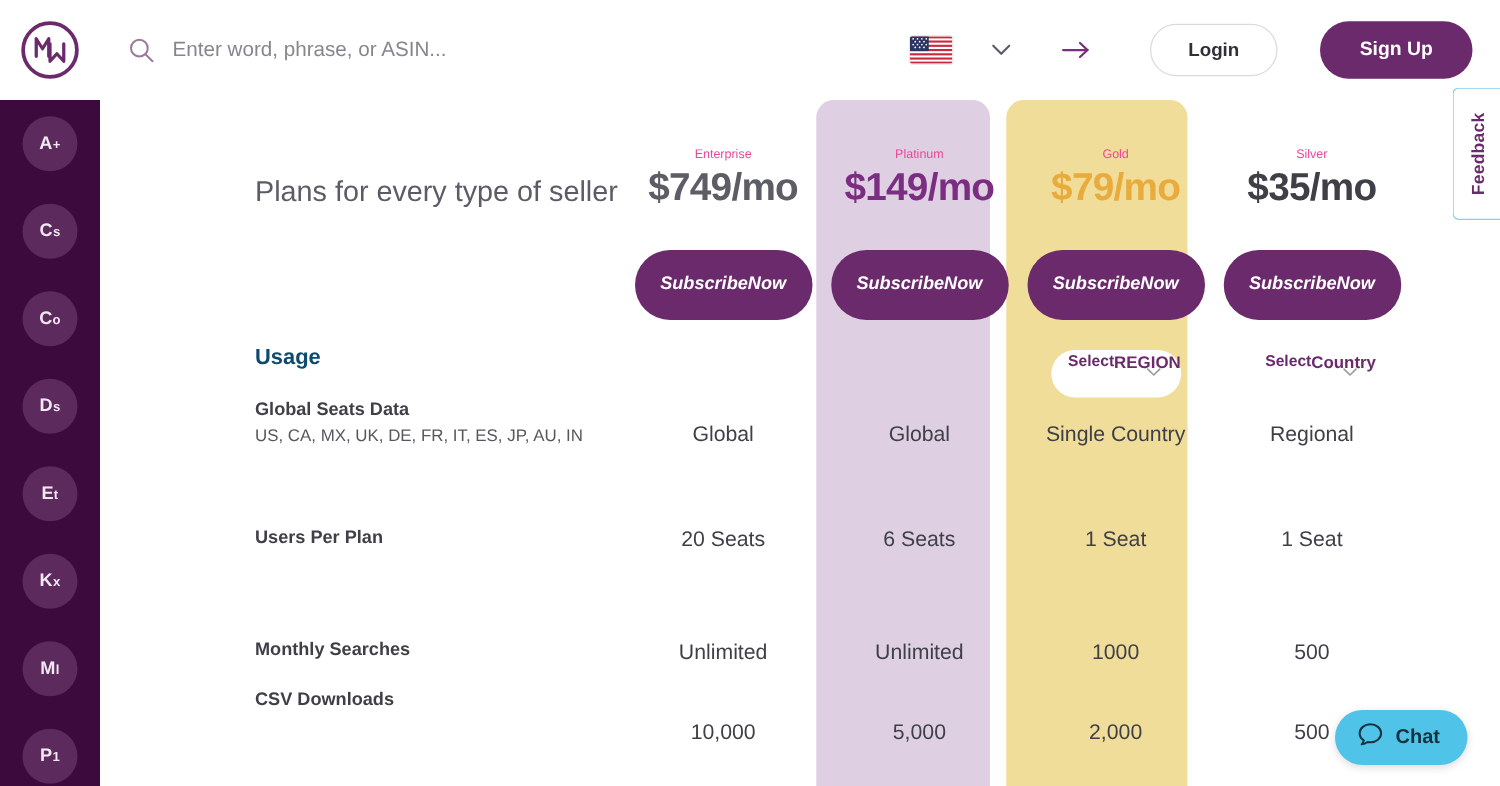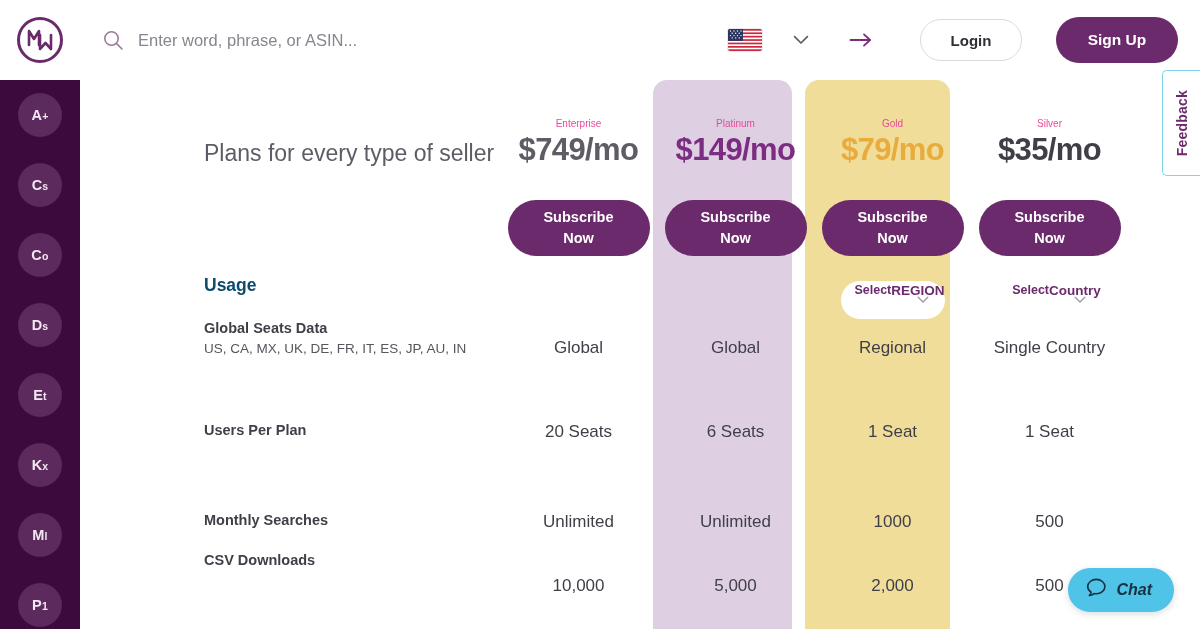--- a/index.html
+++ b/index.html
@@ -148,23 +148,24 @@
   .hdr-row { top: 38px; }
   .plan-name { font-size: 10px; color: #ec4899; margin-bottom: 2px; text-align: center; }
   .plan-price { font-size: 31px; font-weight: bold; letter-spacing: -.6px; line-height: 1.25; }
 
   .sub-row { top: 120px; }
   .btn-sub {
     width: 142px; height: 56px; border-radius: 28px;
     background: #6b2a6b; color: #fff; border: none;
     font-size: 14.5px; font-weight: bold; line-height: 1.45;
     font-family: "Liberation Sans", sans-serif;
-    display: inline-flex; flex-direction: column;
+    display: inline-flex; flex-direction: row;
     align-items: center; justify-content: center;
     cursor: pointer;
+    font-style: italic;
   }
 
   .sel-row { top: 200px; }
   .btn-select {
     position: relative;
     width: 104px; height: 38px; border-radius: 19px;
     background: #ffffff; border: none;
     color: #6b2a6b;
     font-family: "Liberation Sans", sans-serif;
     font-size: 12.5px; font-weight: bold;
@@ -207,21 +208,20 @@
 
   
   .chat {
     position: absolute; right: 26px; bottom: 17px;
     height: 44px; padding: 0 22px 0 18px;
     background: #4fc3e8; border-radius: 22px;
     display: flex; align-items: center; gap: 9px;
     color: #16323f; font-size: 16px; font-weight: bold;
     z-index: 60; cursor: pointer;
     box-shadow: 0 2px 7px rgba(0,0,0,.14);
-    font-style: italic;
   }
 </style>
 </head>
 <body>
 
 <div class="page">
 
   <div class="header">
 
     <div class="logo-wrap">
@@ -411,22 +411,22 @@
 
       <div class="feat-head" style="top:195px;">Usage</div>
 
       <div class="row" style="top:240px;">
         <div class="c-label">
           <div class="feat-name">Global Seats Data</div>
           <div class="feat-sub">US, CA, MX, UK, DE, FR, IT, ES, JP, AU, IN</div>
         </div>
         <div class="c-col" style="padding-top:18px;"><span class="cell-val">Global</span></div>
         <div class="c-col" style="padding-top:18px;"><span class="cell-val">Global</span></div>
+        <div class="c-col" style="padding-top:18px;"><span class="cell-val">Single Country</span></div>
         <div class="c-col" style="padding-top:18px;"><span class="cell-val">Regional</span></div>
-        <div class="c-col" style="padding-top:18px;"><span class="cell-val">Single Country</span></div>
       </div>
 
       <div class="row" style="top:342px;">
         <div class="c-label">
           <div class="feat-name">Users Per Plan</div>
         </div>
         <div class="c-col" style="padding-top:0px;"><span class="cell-val">20 Seats</span></div>
         <div class="c-col" style="padding-top:0px;"><span class="cell-val">6 Seats</span></div>
         <div class="c-col" style="padding-top:0px;"><span class="cell-val">1 Seat</span></div>
         <div class="c-col" style="padding-top:0px;"><span class="cell-val">1 Seat</span></div>

